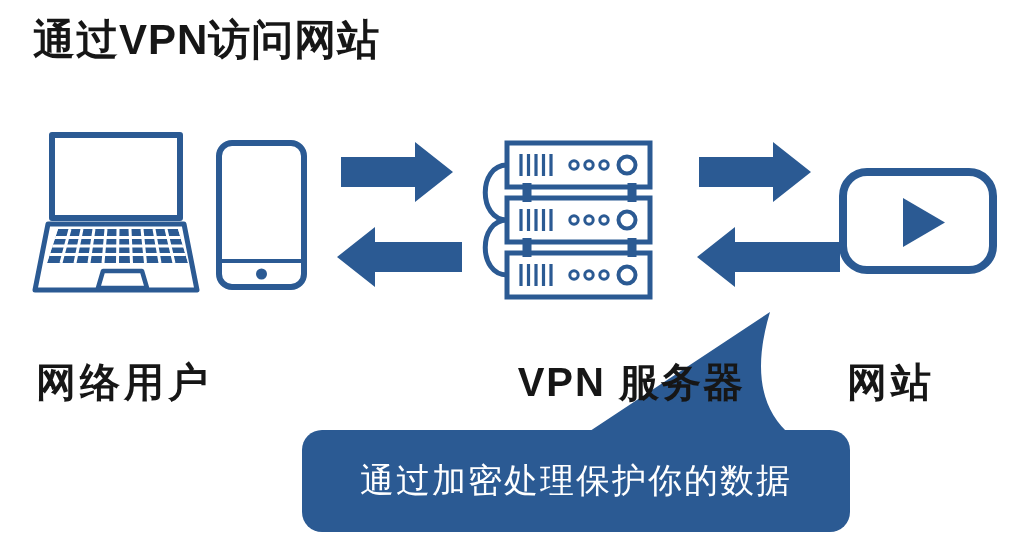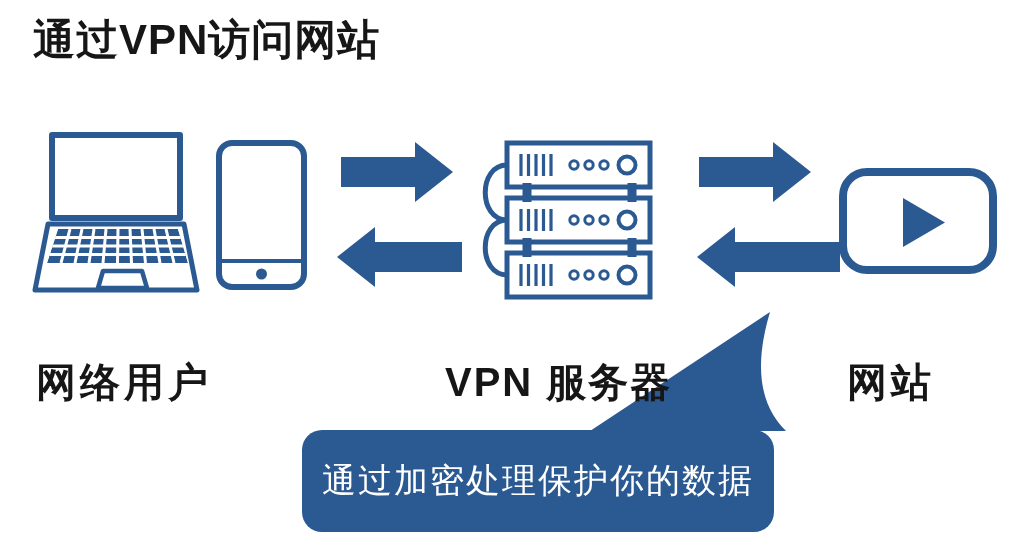--- a/index.html
+++ b/index.html
@@ -33,25 +33,25 @@
   .wl{fill:none;stroke:#ffffff;}
   .node-label{
     position:absolute;top:324px;z-index:2;
     font-size:40px;font-weight:700;
     color:var(--text);
     letter-spacing:4px;
     white-space:nowrap;
     margin-top:31px;
   }
   .label-user{left:36px;}
-  .label-server{left:445px;width:300px;text-align:left;letter-spacing:2px;}
+  .label-server{left:445px;width:300px;text-align:right;letter-spacing:2px;}
   .label-website{left:847px;width:160px;text-align:left;}
   .callout-bubble{
     position:absolute;z-index:3;
-    left:302px;top:430px;width:472px;height:102px;
+    left:302px;top:430px;width:548px;height:102px;
     background:var(--accent);
     border-radius:20px;
     display:flex;align-items:center;justify-content:center;
   }
   .callout-text{
     color:var(--callout-text);
     font-size:34px;font-weight:500;
     letter-spacing:2px;
     white-space:nowrap;
   }

